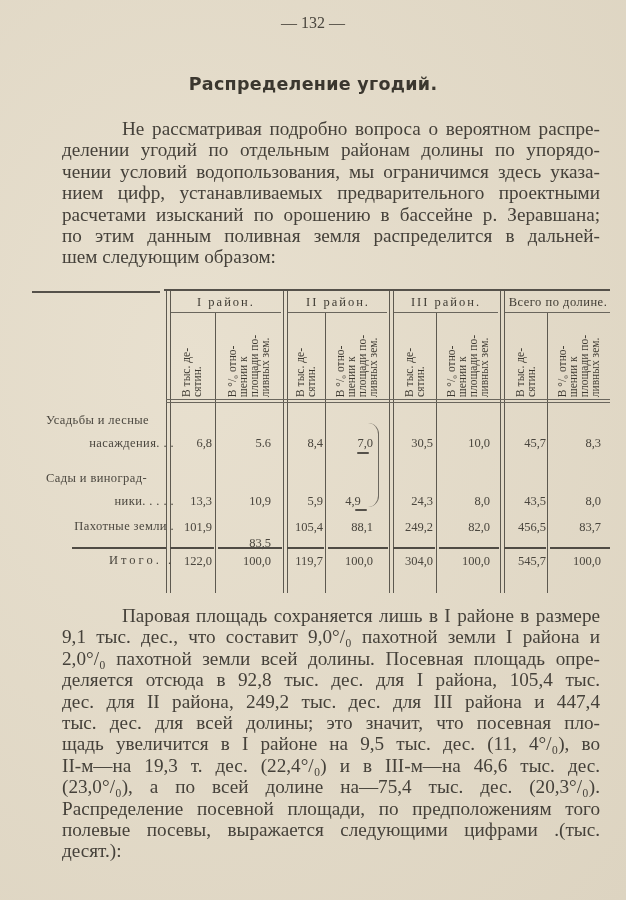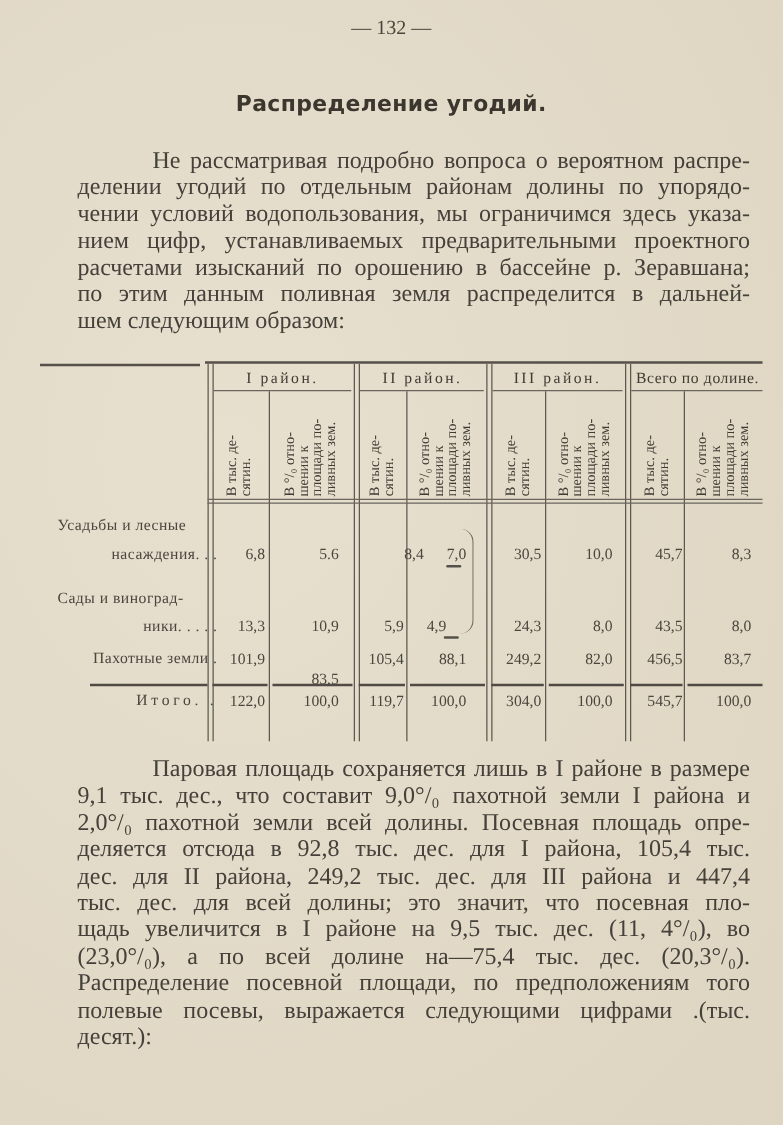--- a/index.html
+++ b/index.html
@@ -70,21 +70,21 @@
 </head>
 <body>
 
 <div class="page-number">— 132 —</div>
 <div class="heading">Распределение угодий.</div>
 
 <div class="para p1">
   <span class="line indent">Не рассматривая подробно вопроса о вероятном распре-</span>
   <span class="line">делении угодий по отдельным районам долины по упорядо-</span>
   <span class="line">чении условий водопользования, мы ограничимся здесь указа-</span>
-  <span class="line">нием цифр, устанавливаемых предварительными проектного</span>
+  <span class="line">нием цифр, устанавливаемых предварительного проектными</span>
   <span class="line">расчетами изысканий по орошению в бассейне р. Зеравшана;</span>
   <span class="line">по этим данным поливная земля распределится в дальней-</span>
   <span class="line last">шем следующим образом:</span>
 </div>
 
 <div class="table-wrap">
   <div class="rule-top-left"></div>
   <div class="rule-top-right"></div>
 
   <div class="vline double" style="left:138px; top:0; height:302px;"></div>
@@ -149,35 +149,35 @@
 площади по-
 ливных зем.</span>
     </div>
 
   <div class="row-label" style="top:118px;">
     <span class="l1">Усадьбы и лесные</span>
     <span>насаждения. . .</span>
   </div>
   <div class="cell" style="left:142px; width:42px; top:145px;">6,8</div>
   <div class="cell" style="left:189px; width:54px; top:145px;">5.6</div>
-  <div class="cell" style="left:259px; width:36px; top:145px;padding-left:16px;">8,4</div>
+  <div class="cell" style="left:259px; width:36px; top:145px;">8,4</div>
   <div class="cell" style="left:299px; width:46px; top:145px;">7,0</div>
   <div class="cell" style="left:365px; width:40px; top:145px;">30,5</div>
   <div class="cell" style="left:410px; width:52px; top:145px;">10,0</div>
   <div class="cell" style="left:476px; width:42px; top:145px;">45,7</div>
   <div class="cell" style="left:521px; width:52px; top:145px;">8,3</div>
 
   <div class="row-label" style="top:176px;">
     <span class="l1">Сады и виноград-</span>
     <span>ники. . . . .</span>
   </div>
   <div class="cell" style="left:142px; width:42px; top:203px;">13,3</div>
   <div class="cell" style="left:189px; width:54px; top:203px;">10,9</div>
   <div class="cell" style="left:259px; width:36px; top:203px;">5,9</div>
-  <div class="cell" style="left:283px; width:46px; top:203px;">4,9</div>
+  <div class="cell" style="left:302px; width:46px; top:203px;text-align:center;">4,9</div>
   <div class="cell" style="left:365px; width:40px; top:203px;">24,3</div>
   <div class="cell" style="left:410px; width:52px; top:203px;">8,0</div>
   <div class="cell" style="left:476px; width:42px; top:203px;">43,5</div>
   <div class="cell" style="left:521px; width:52px; top:203px;">8,0</div>
 
   <div class="row-label" style="top:224px;">
     <span>Пахотные земли .</span>
   </div>
   <div class="cell" style="left:142px; width:42px; top:229px;">101,9</div>
   <div class="cell" style="left:189px; width:54px; top:229px;margin-top:16px;">83,5</div>
@@ -214,17 +214,18 @@
 </div>
 
 <div class="para p2">
   <span class="line indent">Паровая площадь сохраняется лишь в I районе в размере</span>
   <span class="line">9,1 тыс. дес., что составит 9,0°/₀ пахотной земли I района и</span>
   <span class="line">2,0°/₀ пахотной земли всей долины. Посевная площадь опре-</span>
   <span class="line">деляется отсюда в 92,8 тыс. дес. для I района, 105,4 тыс.</span>
   <span class="line">дес. для II района, 249,2 тыс. дес. для III района и 447,4</span>
   <span class="line">тыс. дес. для всей долины; это значит, что посевная пло-</span>
   <span class="line">щадь увеличится в I районе на 9,5 тыс. дес. (11, 4°/₀), во</span>
+  <span class="line">II-м—на 19,3 т. дес. (22,4°/₀) и в III-м—на 46,6 тыс. дес.</span>
   <span class="line">(23,0°/₀), а по всей долине на—75,4 тыс. дес. (20,3°/₀).</span>
   <span class="line">Распределение посевной площади, по предположениям того</span>
   <span class="line">полевые посевы, выражается следующими цифрами .(тыс.</span>
   <span class="line last">десят.):</span>
 </div>
 
 </body></html>

